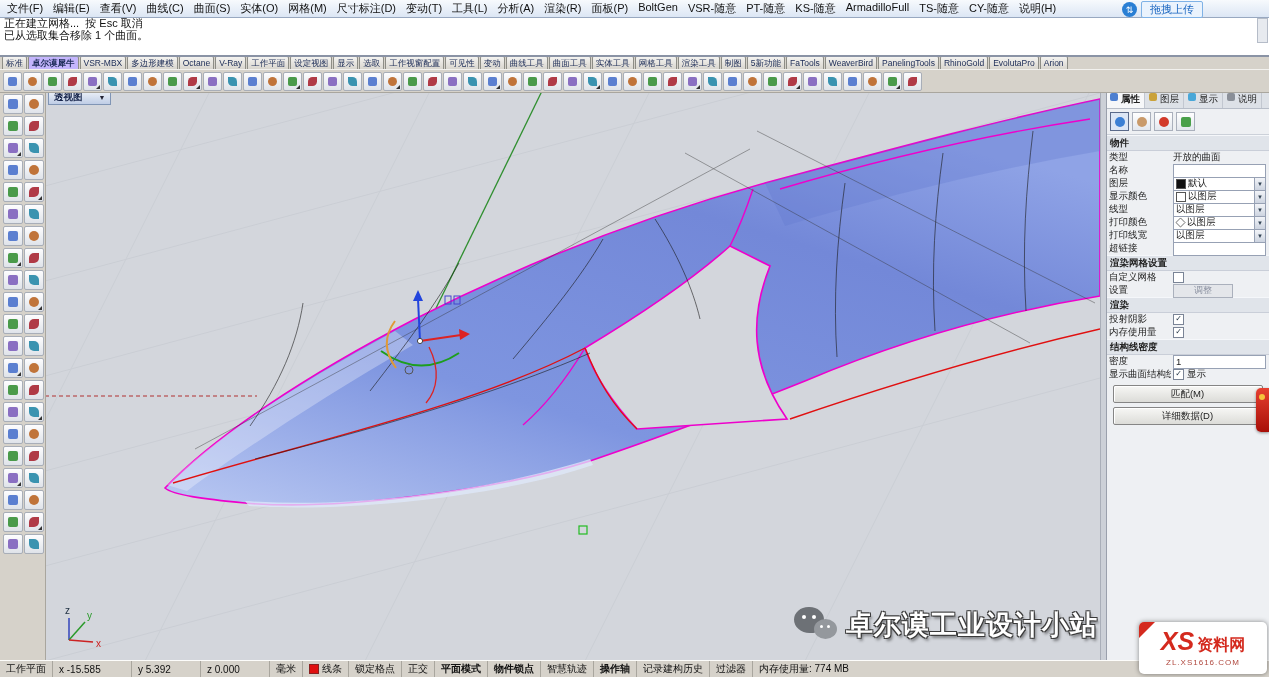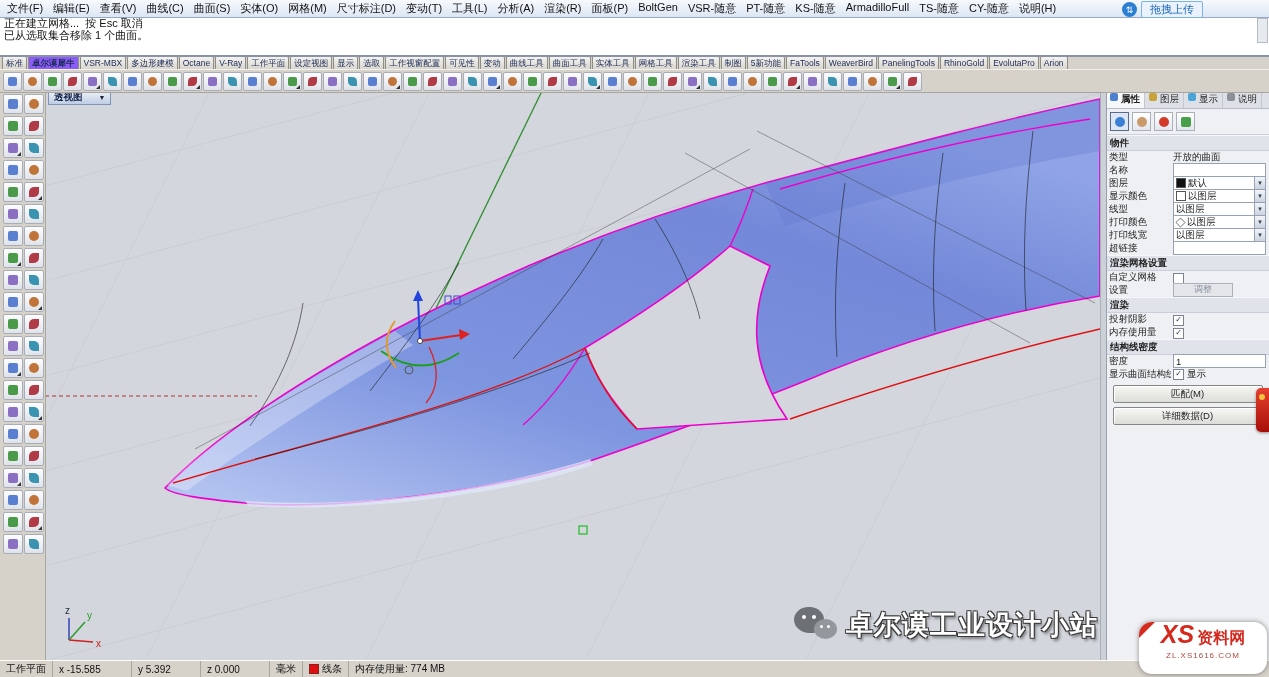--- a/index.html
+++ b/index.html
@@ -23,21 +23,21 @@
   .cmd-line{font-size:11px;height:12px;line-height:12px;padding:0 4px;white-space:pre}
   .cmd-prompt{border-top:1px solid #d6dae2;height:13px;line-height:13px;font-size:11px;padding:0 4px}
   .cmd-scroll{position:absolute;right:1px;top:1px;width:9px;height:23px;background:#e7eaef;border:1px solid #b5bcc8}
 
   
   .tabrow{position:absolute;top:55px;left:0;right:0;height:14px;background:#d6d2ca;
     display:flex;align-items:flex-end;padding-left:2px;z-index:24}
   .wtab{font-size:8.5px;color:#1a2a55;background:linear-gradient(#f4f3f0,#d9d6cf);
     border:1px solid #8d8d86;border-bottom:none;padding:0 3px;height:12px;line-height:12px;
     margin-right:1px;border-radius:2px 2px 0 0;white-space:nowrap;overflow:hidden}
-  .wtab.active{background:#8b5cf6;font-weight:bold}
+  .wtab.active{background:#c4b5fd;font-weight:bold}
 
   
   .toolbar{position:absolute;top:69px;left:0;right:0;height:22px;background:#d6d2ca;
     border-top:1px solid #f2f1ee;border-bottom:1px solid #a9a69e;
     display:flex;align-items:center;gap:1px;padding-left:3px;z-index:23}
   .ph{width:17px;height:17px;border:1px solid #a8aeb8;border-radius:2px;
     background:linear-gradient(#fdfdfe,#dfe3e9);position:relative;flex:0 0 auto}
   .ph::after{content:"";position:absolute;inset:4px;border-radius:2px;background:#5b7fd0}
   .ph:nth-child(6n+2)::after{background:#c0743a;border-radius:50%}
   .ph:nth-child(6n+3)::after{background:#4a9a4a}
@@ -83,21 +83,21 @@
   .rtab:nth-child(1) .rtab-ico{background:#4d7fd0}
   .rtab:nth-child(2) .rtab-ico{background:#caa23a}
   .rtab:nth-child(3) .rtab-ico{background:#49a7d8}
   .ricons{display:flex;gap:3px;padding:3px 4px;border-bottom:1px solid #ccd1d9}
   .ricon{width:17px;height:17px;border:1px solid #aab0bc;display:flex;align-items:center;justify-content:center;
     background:linear-gradient(#fff,#e3e7ee)}
   .ricon.active{border-color:#5a6a8a;background:#dce6f5}
   .dot{width:10px;height:10px;border-radius:50%}
   .sec{background:#e0e4ea;font-weight:bold;padding:1px 4px;border-top:1px solid #f5f7fa;
     border-bottom:1px solid #c9ced8;height:12px;line-height:12px}
-  .prow{display:flex;align-items:flex-end;height:13px;padding:0 3px;gap:2px}
+  .prow{display:flex;align-items:center;height:13px;padding:0 3px;gap:2px}
   .plabel{width:62px;white-space:nowrap;overflow:hidden;flex:0 0 auto}
   .pval{flex:1;display:flex;align-items:center;gap:3px}
   .dd{flex:1;height:12px;background:#fff;border:1px solid #97a1b4;display:flex;align-items:center;
     padding:0 12px 0 2px;gap:2px;position:relative;overflow:hidden;white-space:nowrap}
   .dd .arrow{position:absolute;right:0;top:0;bottom:0;width:10px;
     background:linear-gradient(#f2f4f8,#cdd4e0);border-left:1px solid #97a1b4;
     font-size:6px;display:flex;align-items:center;justify-content:center;color:#345}
   .inputbox{flex:1;height:12px;background:#fff;border:1px solid #97a1b4;padding:0 2px;display:flex;align-items:center}
   .swatch{width:8px;height:8px;border:1px solid #555;flex:0 0 auto}
   .swatch.black{background:#111}.swatch.white{background:#fff}
@@ -116,22 +116,22 @@
   .scell{padding:0 6px;border-right:1px solid #a9a69e;height:16px;display:flex;align-items:center;
     gap:3px;white-space:nowrap}
   .scell.bold{font-weight:bold}
   .layer-swatch{width:8px;height:8px;background:#e01010;border:1px solid #822}
 
   
   .side-ribbon{position:absolute;right:0;top:388px;width:13px;height:44px;z-index:35;
     background:linear-gradient(#e64030,#a80f08);border-radius:5px 0 0 5px;box-shadow:0 1px 3px rgba(0,0,0,.4)}
   .side-ribbon::after{content:"";position:absolute;left:3px;top:6px;width:6px;height:6px;border-radius:50%;background:#f5c23c}
   .sitelogo{position:absolute;right:2px;bottom:3px;width:128px;height:52px;background:#fff;
-    border-radius:13px;box-shadow:0 0 5px rgba(0,0,0,.45);z-index:36;
-    display:flex;flex-direction:column;align-items:center;overflow:hidden}
+    border-radius:5px;box-shadow:0 0 5px rgba(0,0,0,.45);z-index:36;
+    display:flex;flex-direction:column;align-items:center;justify-content:center;overflow:hidden}
   .sitelogo::before{content:"";position:absolute;left:0;top:0;
     border-top:16px solid #d42a1e;border-right:16px solid transparent}
   .logo-row{display:flex;align-items:baseline;gap:3px}
   .logo-xs{font-size:25px;font-weight:bold;font-style:italic;color:#d42a1e;line-height:1}
   .logo-zh{font-size:16px;font-weight:bold;color:#d42a1e}
   .logo-url{font-size:8px;color:#b0483e;letter-spacing:1px;margin-top:2px}
   .bold{font-weight:bold}
 </style>
 </head>
 <body>
@@ -533,20 +533,31 @@
 <div class="statusbar">
   <span class="scell">工作平面</span>
   <span class="scell" style="min-width:66px">x -15.585</span>
   <span class="scell" style="min-width:56px">y 5.392</span>
   <span class="scell" style="min-width:56px">z 0.000</span>
   <span class="scell">毫米</span>
   <span class="scell">
     <span class="layer-swatch"></span>
     <span>线条</span>
   </span>
+  <div style="display:flex;height:16px">
+
+  <span class="scell">锁定格点</span>
+      <span class="scell">正交</span>
+      <span class="scell bold">平面模式</span>
+      <span class="scell bold">物件锁点</span>
+      <span class="scell">智慧轨迹</span>
+      <span class="scell bold">操作轴</span>
+      <span class="scell">记录建构历史</span>
+      <span class="scell">过滤器</span>
+    </div>
   <span class="scell" style="border-right:none">内存使用量: 774 MB</span>
 </div>
 
 <div class="side-ribbon"></div>
 
 <div class="sitelogo">
   <div class="logo-row">
     <span class="logo-xs">XS</span>
     <span class="logo-zh">资料网</span>
   </div>

